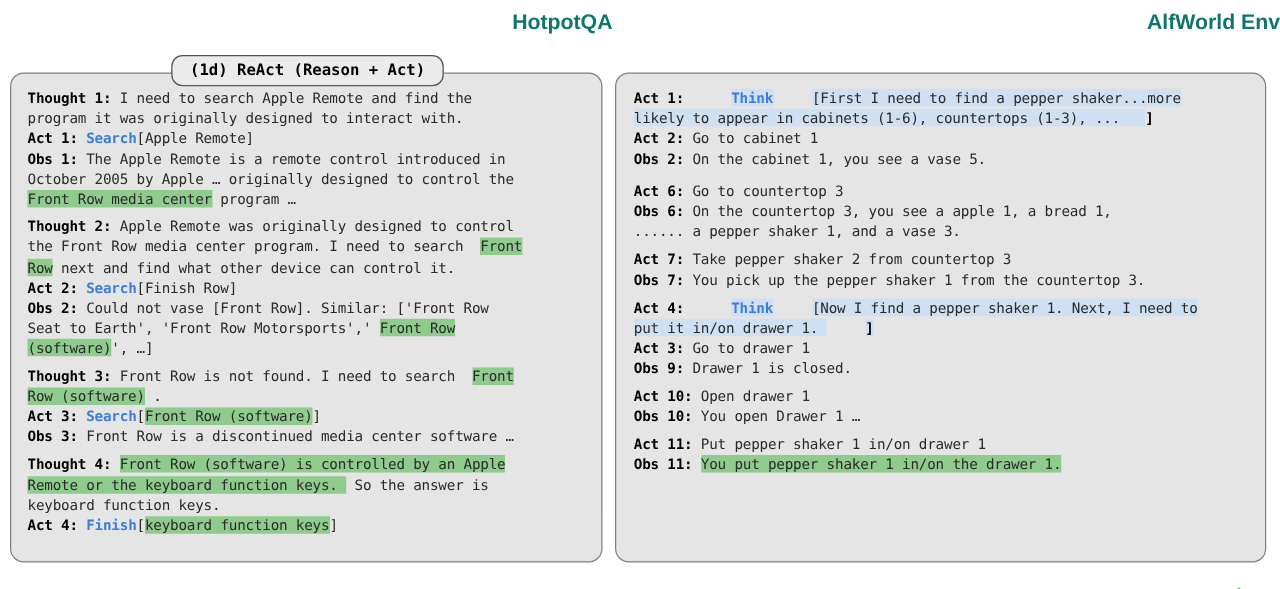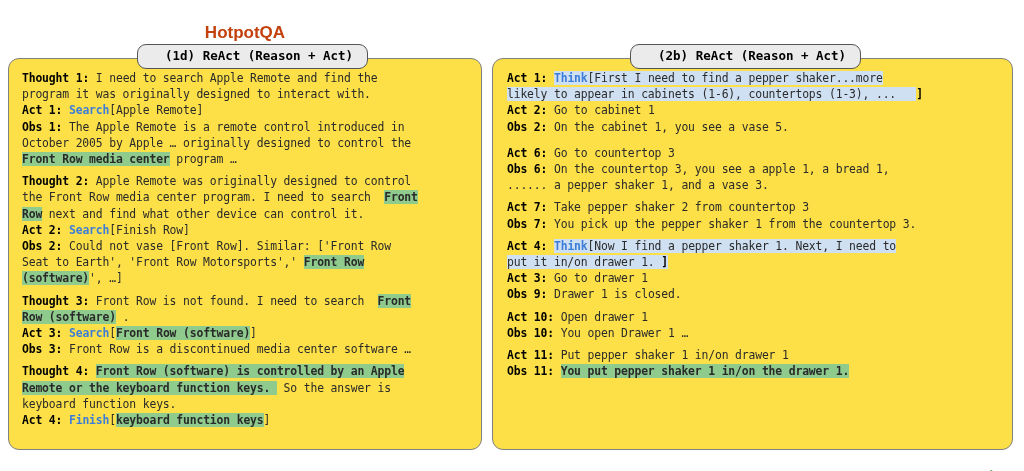--- a/index.html
+++ b/index.html
@@ -20,49 +20,48 @@
     height: 471px;
   }
   #col-left  { left: 0px;   width: 490px; }
   #col-right { left: 490px; width: 534px; }
 
   .col-title {
     position: absolute;
     top: 8px;
     left: 0;
     width: 100%;
-    text-align: center;
+    text-align: right;
     font-family: "Liberation Sans", "DejaVu Sans", sans-serif;
     font-weight: bold;
     font-size: 17px;
-    color: #c2410c;
+    color: #0f766e;
     letter-spacing: 0px;
-    margin-top: 15px;
   }
 
   .panel {
     position: absolute;
     border: 1.3px solid #808080;
     border-radius: 11px;
-    background: #fde047;
+    background: #e5e5e5;
     box-sizing: border-box;
   }
   #panel-left  { left: 8px;  top: 58px; width: 474px; height: 392px; }
   #panel-right { left: 2px;  top: 58px; width: 521px; height: 392px; }
 
   .pill {
     position: absolute;
     background: #ebebeb;
     border: 1.3px solid #555;
     border-radius: 9px;
     font-family: "DejaVu Sans Mono", "Liberation Mono", monospace;
     font-weight: bold;
     font-size: 12.5px;
     color: #000;
-    padding: 4px 14px 5px 27px;
+    padding: 4px 14px 5px 14px;
     white-space: nowrap;
     z-index: 5;
     line-height: 1.1;
   }
   #pill-left  { left: 137px; top: 44px; }
   #pill-right { left: 140px; top: 44px; }
 
   .body-text {
     position: absolute;
     left: 13px;
@@ -72,22 +71,22 @@
     font-size: 11.4px;
     line-height: 16.2px;
     color: #2a2a2a;
     letter-spacing: -0.15px;
     white-space: pre-wrap;
   }
   #panel-right .body-text { left: 14px; top: 11px; }
 
   .lbl { font-weight: bold; color: #000; }
   .act { font-weight: bold; color: #3b7dd8; }
-  .hl-green { background: #8fcb8c; font-weight: bold; }
-  .hl-blue  { background: #cfe0f2; }
+  .hl-green { background: #8fcb8c; }
+  .hl-blue  { background: #cfe0f2; margin-left: 31px; }
   .note {
     display: block;
     font-size: 9.2px;
     line-height: 14px;
     color: #3a3a3a;
     letter-spacing: -0.2px;
   }
   .blank { display: block; height: 6px; }
   .blank-sm { display: block; height: 5px; }
 
@@ -125,20 +124,21 @@
 Remote or the keyboard function keys. </span><span> So the answer is
 keyboard function keys.</span>
 </span><span><span class="lbl">Act 4</span><span class="lbl">: </span><span class="act">Finish</span><span>[</span><span class="hl-green">keyboard function keys</span><span>]</span>
 </span></div>
 
   </div>
   <div class="pill" id="pill-left">(1d) ReAct (Reason + Act)</div>
 </div>
 
 <div class="col" id="col-right">
+  <div class="col-title">AlfWorld Env</div>
   <div class="panel" id="panel-right">
     <div class="body-text"><span><span class="lbl">Act 1</span><span class="lbl">: </span><span class="act hl-blue">Think</span><span class="hl-blue">[First I need to find a pepper shaker...more
 likely to appear in cabinets (1-6), countertops (1-3), ...   </span><span class="lbl">]</span>
 </span><span><span class="lbl">Act 2</span><span class="lbl">: </span><span>Go to cabinet 1</span>
 </span><span><span class="lbl">Obs 2</span><span class="lbl">: </span><span>On the cabinet 1, you see a vase 5.</span>
 </span><span class="blank-sm"></span><span class="blank-sm"></span><span><span class="lbl">Act 6</span><span class="lbl">: </span><span>Go to countertop 3</span>
 </span><span><span class="lbl">Obs 6</span><span class="lbl">: </span><span>On the countertop 3, you see a apple 1, a bread 1,
 ...... a pepper shaker 1, and a vase 3.</span>
 </span><span class="blank"></span><span><span class="lbl">Act 7</span><span class="lbl">: </span><span>Take pepper shaker 2 from countertop 3</span>
 </span><span><span class="lbl">Obs 7</span><span class="lbl">: </span><span>You pick up the pepper shaker 1 from the countertop 3.</span>
@@ -148,14 +148,13 @@
 </span><span><span class="lbl">Obs 9</span><span class="lbl">: </span><span>Drawer 1 is closed.</span>
 </span><span class="blank"></span><span><span class="lbl">Act 10</span><span class="lbl">: </span><span>Open drawer 1</span>
 </span><span><span class="lbl">Obs 10</span><span class="lbl">: </span><span>You open Drawer 1 …</span>
 </span><span class="blank"></span><span><span class="lbl">Act 11</span><span class="lbl">: </span><span>Put pepper shaker 1 in/on drawer 1</span>
 </span><span><span class="lbl">Obs 11</span><span class="lbl">: </span><span class="hl-green">You put pepper shaker 1 in/on the drawer 1.</span>
 </span></div>
     <svg class="check" id="check-right" viewBox="0 0 32 32">
       <path d="M4 17 L12 25 L28 5" fill="none" stroke="#4f9f4f" stroke-width="3.2" stroke-linecap="round" stroke-linejoin="round"></path>
     </svg>
   </div>
-  <div class="pill" id="pill-right">(2b) ReAct (Reason + Act)</div>
 </div>
 
 </body></html>

